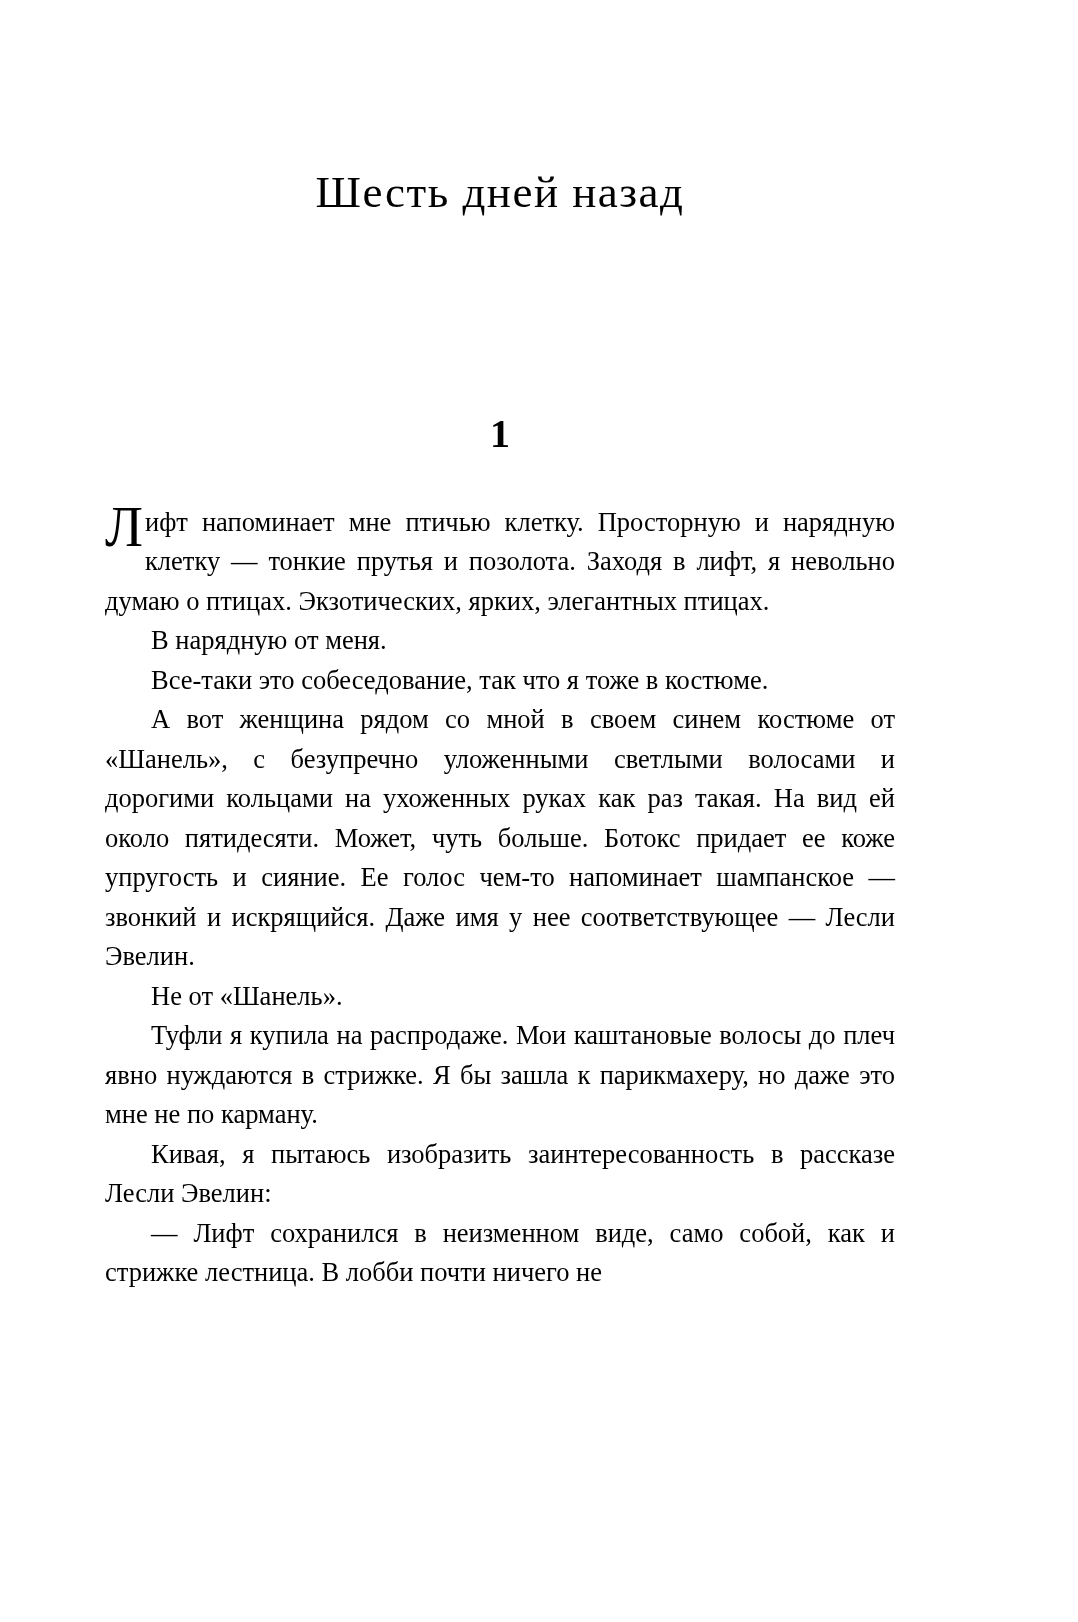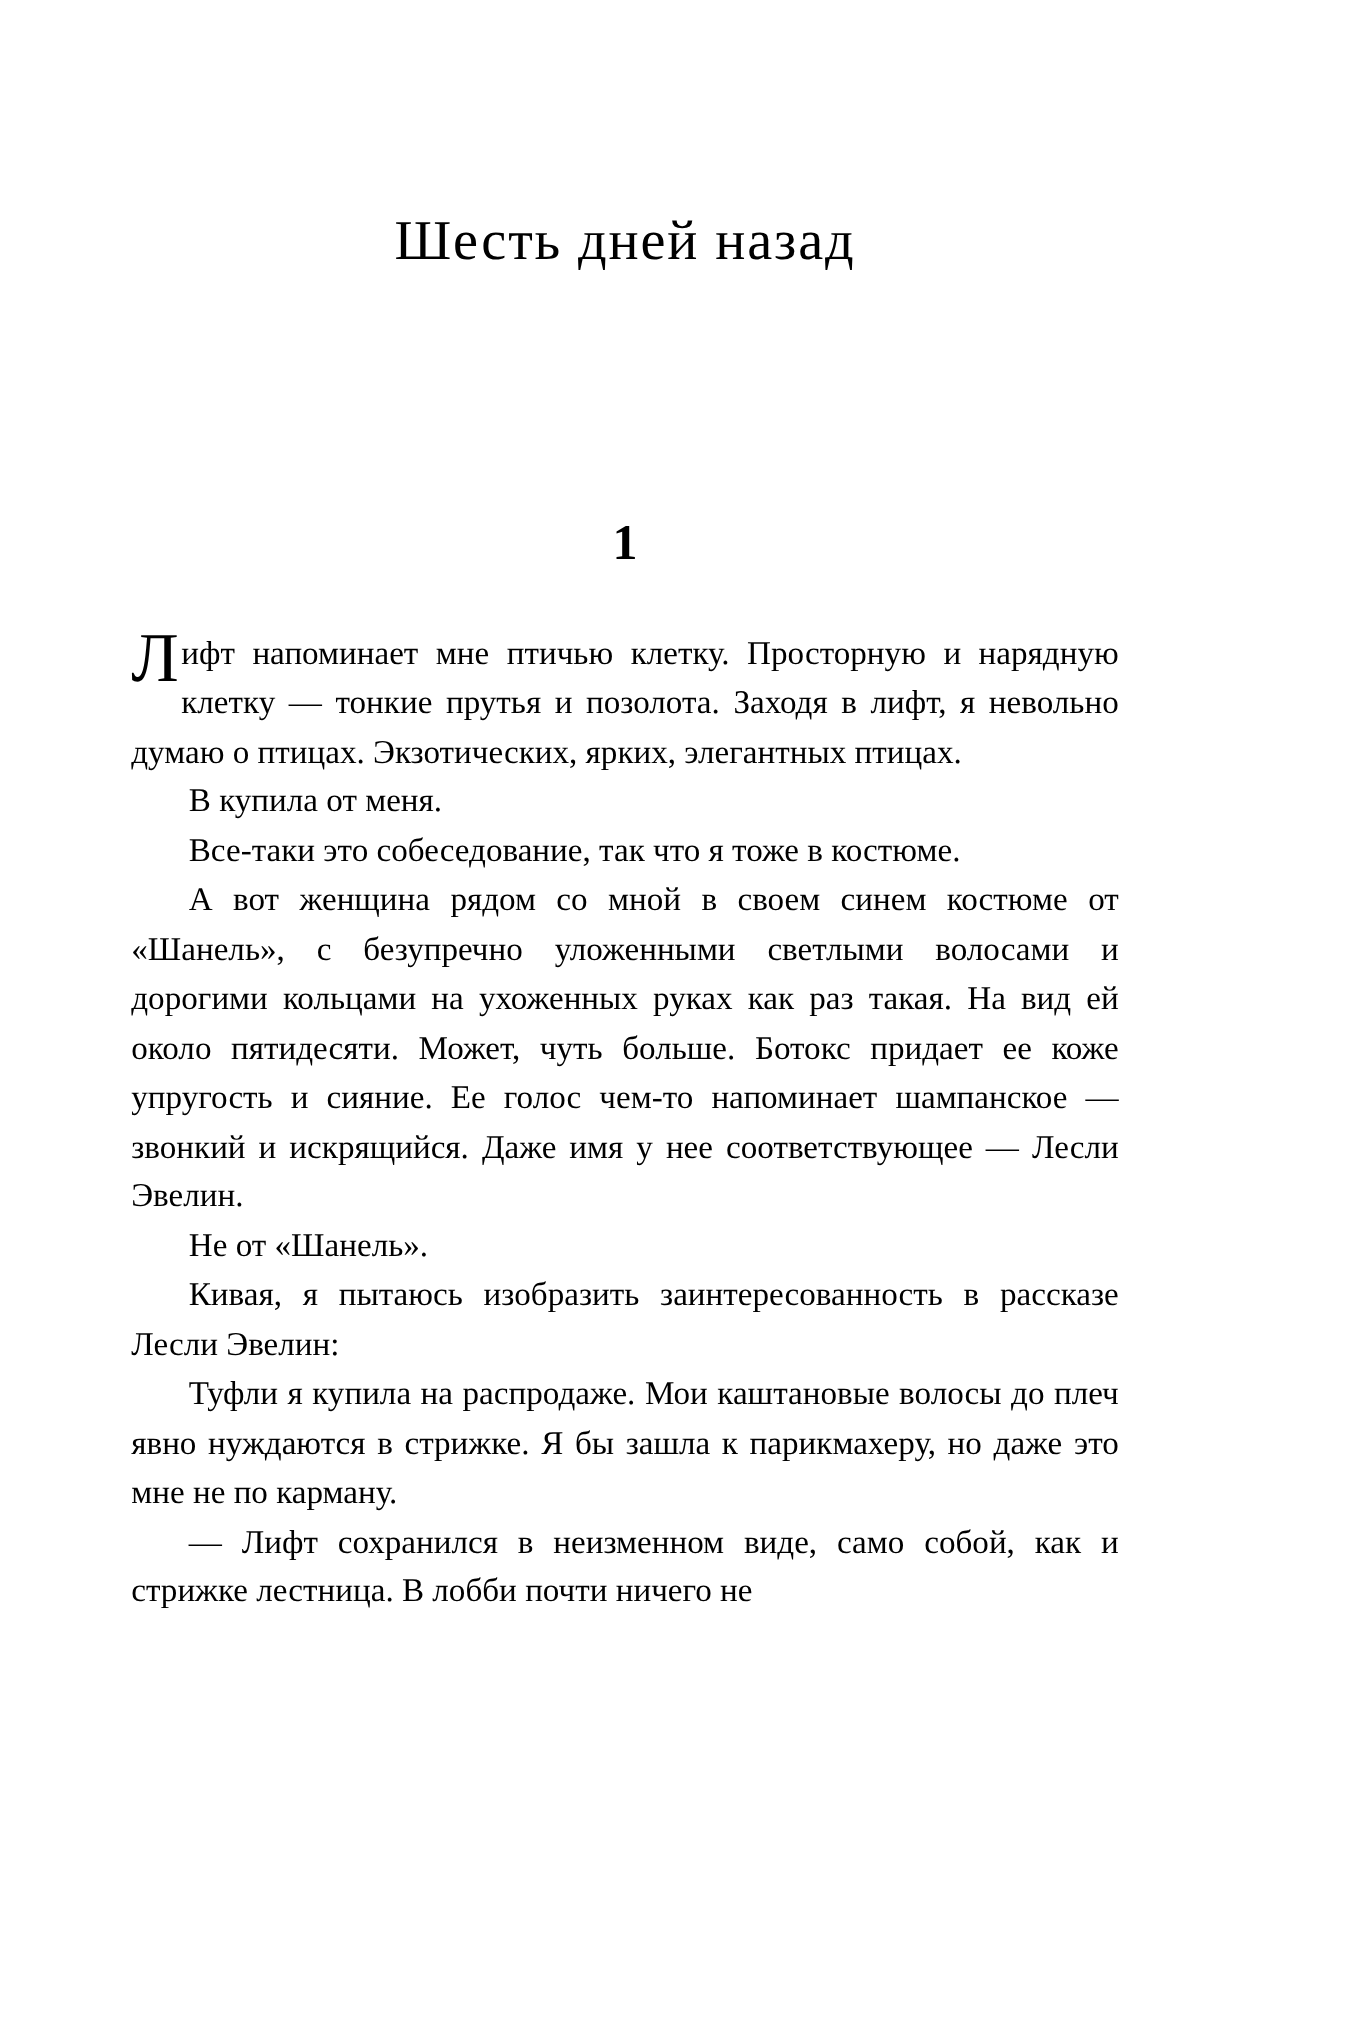--- a/index.html
+++ b/index.html
@@ -78,25 +78,25 @@
 
 <div class="page">
   <div class="content">
 
     <h1 class="part-title">Шесть дней назад</h1>
 
     <h2 class="chapter-number">1</h2>
 
     <div class="body-text">
       <p class="para first"><span class="dropcap">Л</span><span>ифт напоминает мне птичью клетку. Просторную и нарядную клетку — тонкие прутья и позолота. Заходя в лифт, я невольно думаю о птицах. Экзотических, ярких, элегантных птицах.</span></p>
-      <p class="para">В купила от меня.</p>
+      <p class="para">В нарядную от меня.</p>
       <p class="para">Все-таки это собеседование, так что я тоже в костюме.</p>
       <p class="para">А вот женщина рядом со мной в своем синем костюме от «Шанель», с безупречно уложенными светлыми волосами и дорогими кольцами на ухоженных руках как раз такая. На вид ей около пятидесяти. Может, чуть больше. Ботокс придает ее коже упругость и сияние. Ее голос чем-то напоминает шампанское — звонкий и искрящийся. Даже имя у нее соответствующее — Лесли Эвелин.</p>
       <p class="para">Не от «Шанель».</p>
+      <p class="para">Туфли я купила на распродаже. Мои каштановые волосы до плеч явно нуждаются в стрижке. Я бы зашла к парикмахеру, но даже это мне не по карману.</p>
       <p class="para">Кивая, я пытаюсь изобразить заинтересованность в рассказе Лесли Эвелин:</p>
-      <p class="para">Туфли я купила на распродаже. Мои каштановые волосы до плеч явно нуждаются в стрижке. Я бы зашла к парикмахеру, но даже это мне не по карману.</p>
       <p class="para">— Лифт сохранился в неизменном виде, само собой, как и стрижке лестница. В лобби почти ничего не</p>
     </div>
 
   </div>
 
   <div class="page-number">11</div>
 </div>
 
 </body></html>

